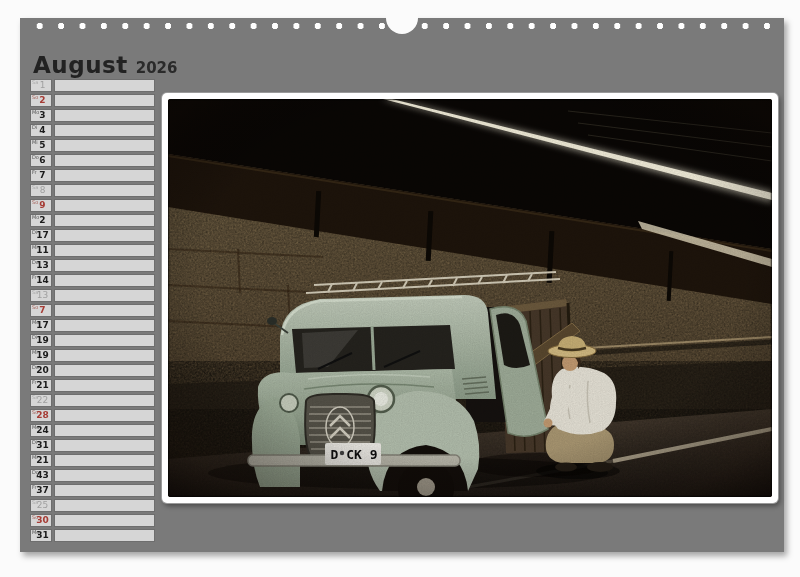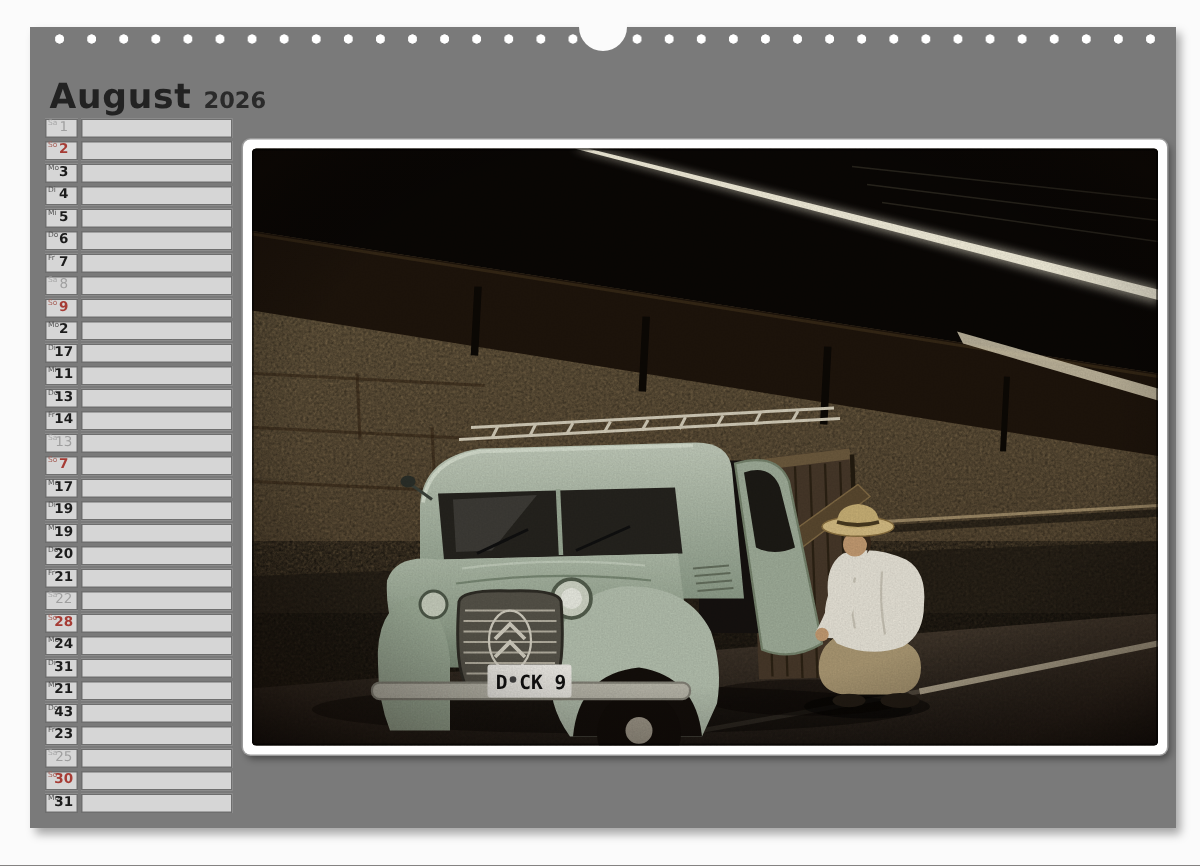--- a/index.html
+++ b/index.html
@@ -285,21 +285,21 @@
       <div class="day-cell">
         <span class="day-abbr">Do</span>
         <span class="day-num">43</span>
       </div>
       <div class="notes-cell"></div>
     </div>
 
     <div class="day-row t-wd">
       <div class="day-cell">
         <span class="day-abbr">Fr</span>
-        <span class="day-num">23</span>
+        <span class="day-num">37</span>
       </div>
       <div class="notes-cell"></div>
     </div>
 
     <div class="day-row t-sat">
       <div class="day-cell">
         <span class="day-abbr">Sa</span>
         <span class="day-num">25</span>
       </div>
       <div class="notes-cell"></div>

